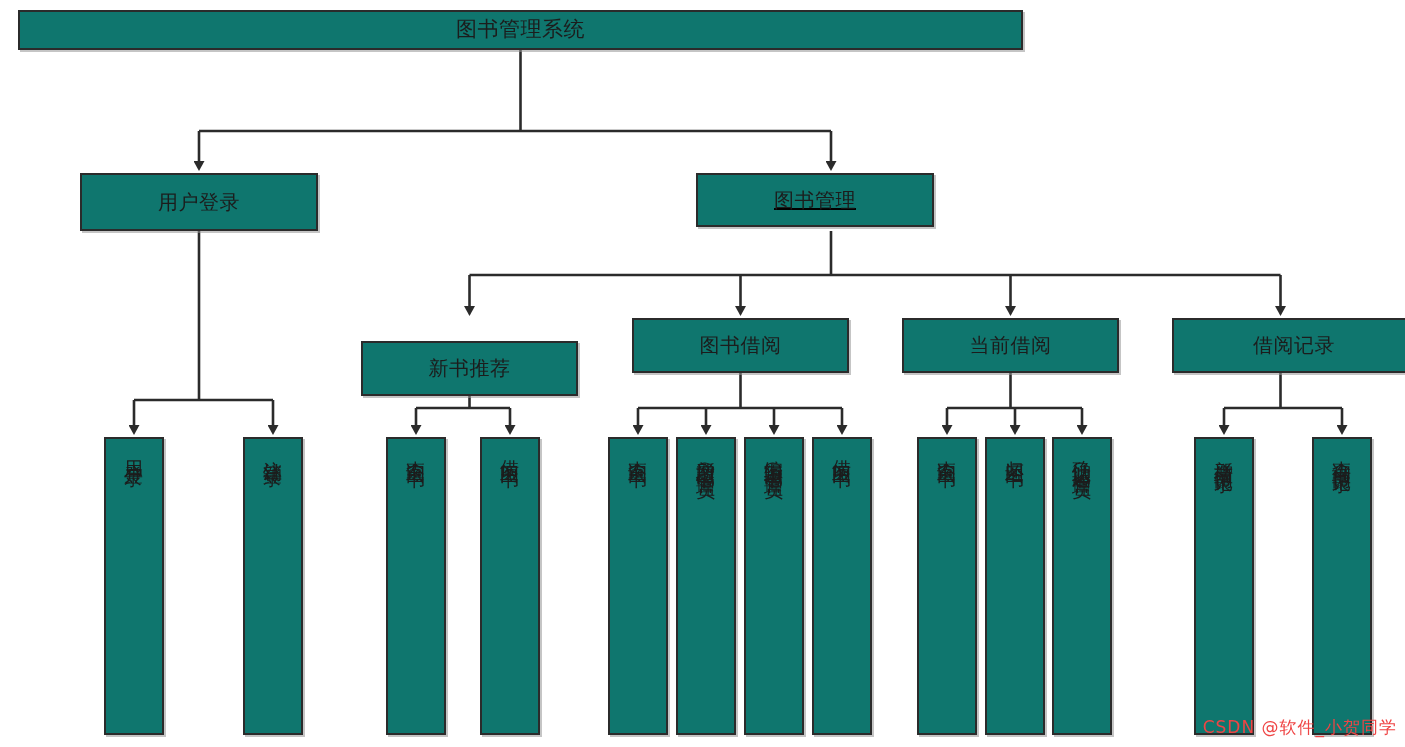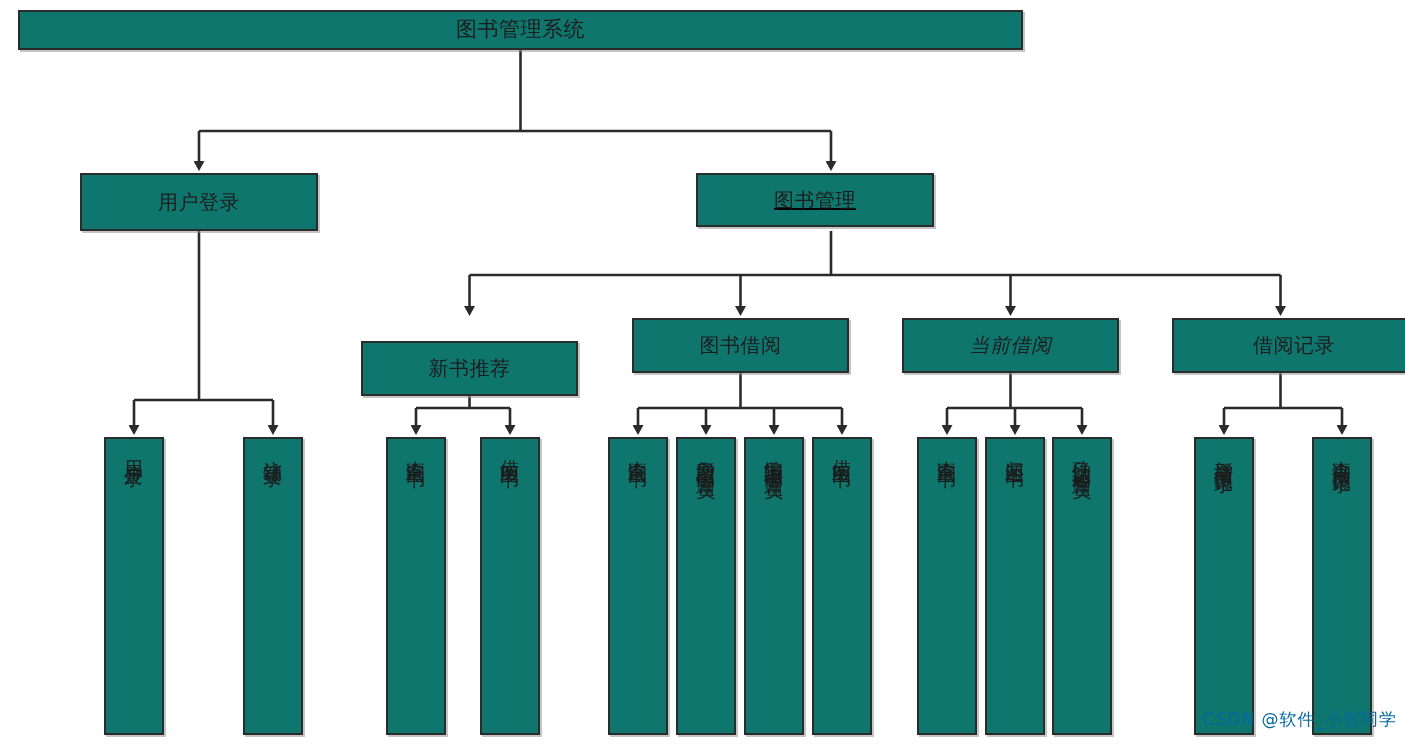--- a/index.html
+++ b/index.html
@@ -6,22 +6,22 @@
   body{font-family:"DejaVu Sans","Liberation Sans",sans-serif;}
   #stage{position:relative;width:1405px;height:747px;background:#ffffff;overflow:hidden;}
   svg#wires{position:absolute;left:0;top:0;width:1405px;height:747px;}
   .node{position:absolute;box-sizing:border-box;background:#0f766e;border:2px solid #2b2b2b;
         box-shadow:2px 2px 0 rgba(150,150,150,.55);display:flex;align-items:center;justify-content:center;}
   .node .lbl{color:#1c1c1c;font-size:20px;line-height:1.12;letter-spacing:.5px;white-space:pre;text-align:center;}
   .node.vert .lbl{writing-mode:vertical-rl;text-orientation:upright;letter-spacing:3px;
                   font-size:19px;line-height:1.0;}
   .node.vert{align-items:flex-start;padding-top:6px;justify-content:center;}
   .node.root .lbl{font-size:21px;}
-  .watermark{position:absolute;color:#0369a1;font-size:17px;letter-spacing:1px;white-space:nowrap;
-             right:8px;bottom:16px;}
+  .watermark{position:absolute;color:#ef4444;font-size:17px;letter-spacing:1px;white-space:nowrap;
+             right:8px;bottom:8px;}
 </style>
 </head>
 <body>
 
 <div id="stage">
 
   <svg id="wires" viewBox="0 0 1405 747" xmlns="http://www.w3.org/2000/svg">
     <defs>
       <marker id="arrow" markerWidth="10" markerHeight="11" refX="1" refY="5.5" orient="auto" markerUnits="userSpaceOnUse">
         <path d="M0,0 L10,5.5 L0,11 z" fill="#2b2b2b"></path>
@@ -73,21 +73,21 @@
       </div>
       <div class="node" style="left: 696px; top: 173px; width: 238px; height: 54px; text-decoration: underline;">
         <span class="lbl">图书管理</span>
       </div>
       <div class="node" style="left: 361px; top: 318px; width: 217px; height: 55px; margin-top: 23px;">
         <span class="lbl">新书推荐</span>
       </div>
       <div class="node" style="left: 632px; top: 318px; width: 217px; height: 55px; align-items: center;">
         <span class="lbl">图书借阅</span>
       </div>
-      <div class="node" style="left: 902px; top: 318px; width: 217px; height: 55px; font-style: italic;">
+      <div class="node" style="left: 902px; top: 318px; width: 217px; height: 55px;">
         <span class="lbl">当前借阅</span>
       </div>
       <div class="node" style="left: 1172px; top: 318px; width: 244px; height: 55px;">
         <span class="lbl">借阅记录</span>
       </div>
       <div class="node vert" style="left: 104px; top: 437px; width: 60px; height: 298px;">
         <span class="lbl">用户登录</span>
       </div>
       <div class="node vert" style="left: 243px; top: 437px; width: 60px; height: 298px;">
         <span class="lbl">注销登录</span>

